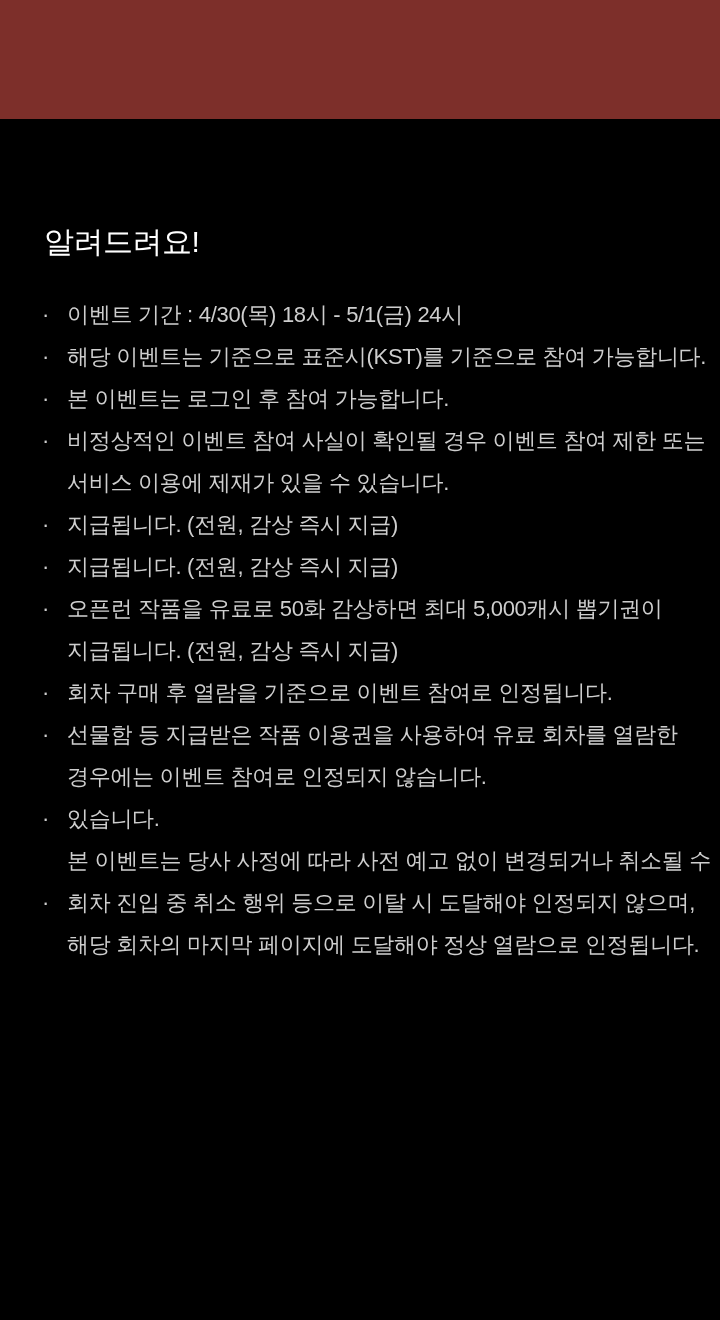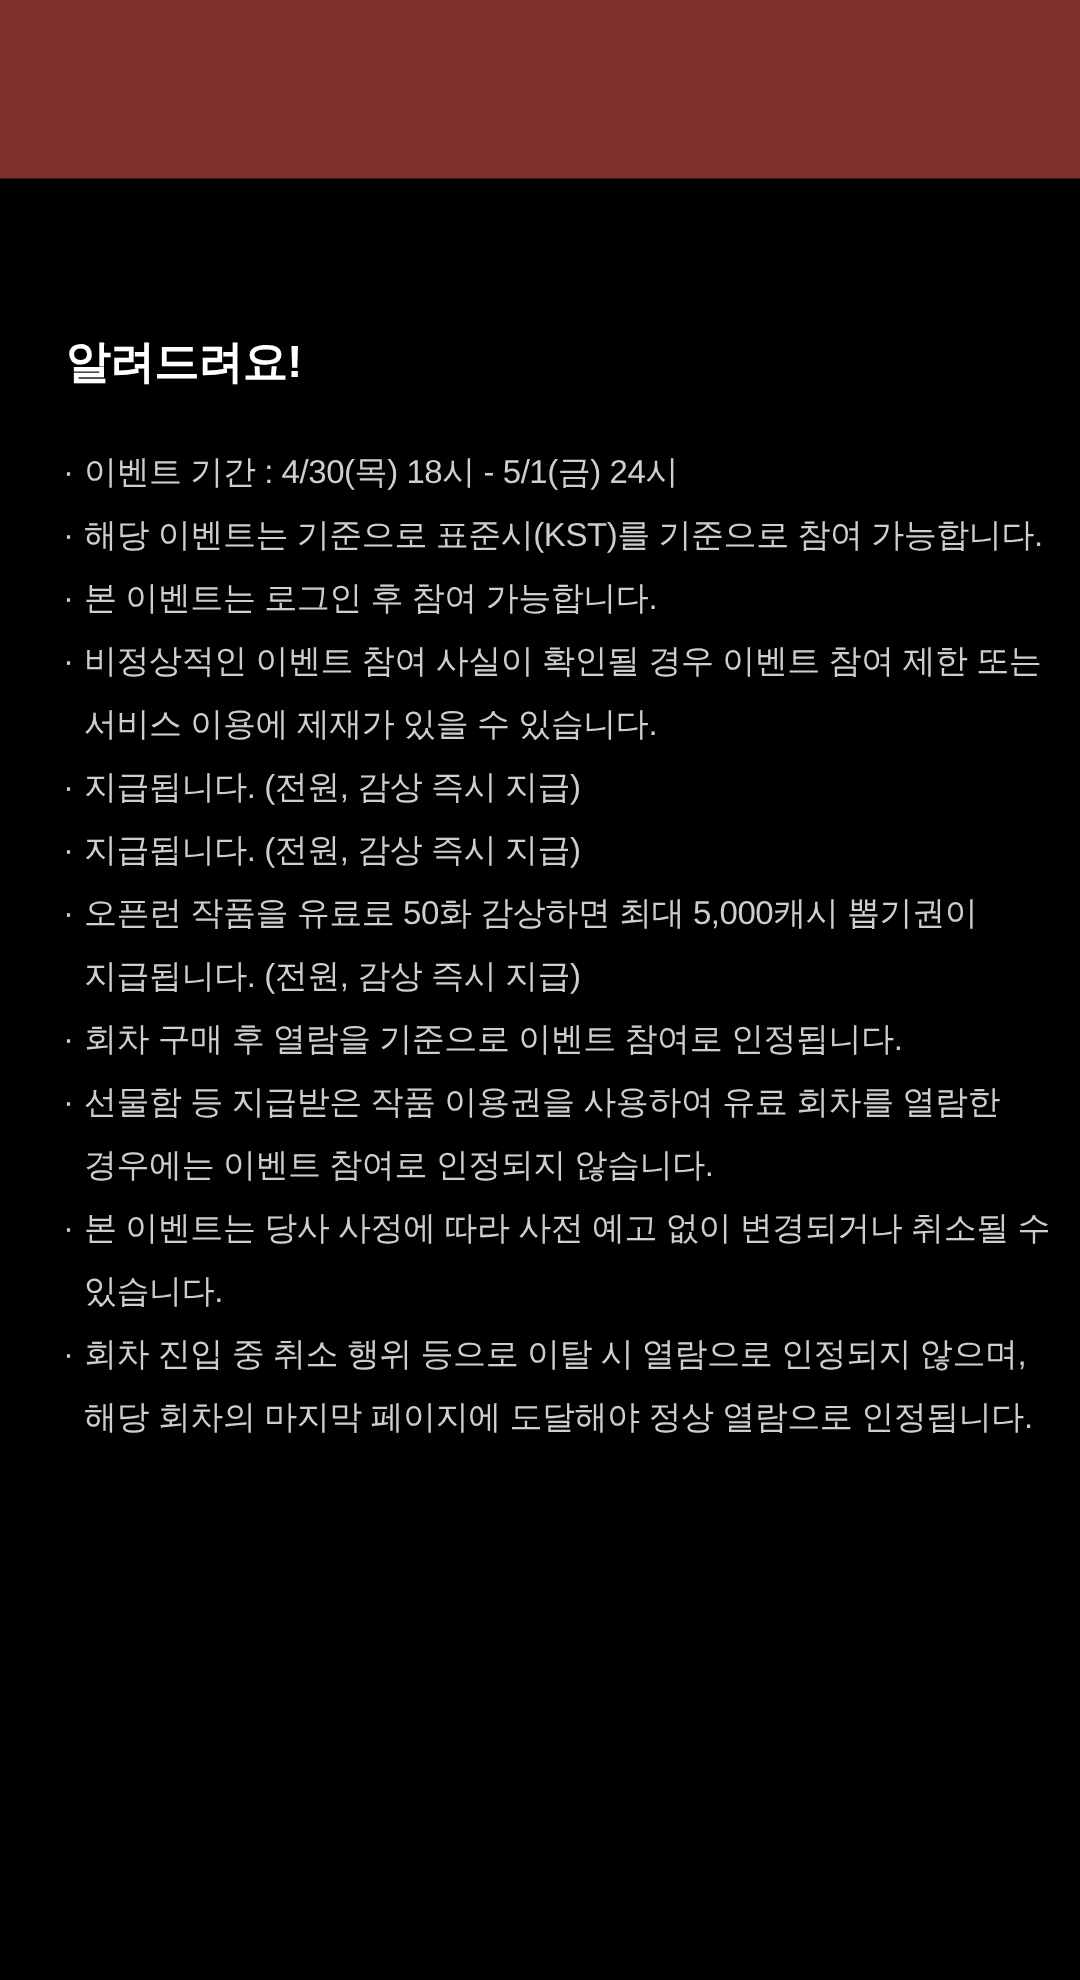--- a/index.html
+++ b/index.html
@@ -23,41 +23,42 @@
     background: var(--banner-red);
   }
   .content {
     padding: 0 40px 0 44px;
   }
   .notice-title {
     margin: 105px 0 34px 0;
     color: var(--heading-text);
     font-size: 30px;
     line-height: 36px;
-    font-weight: 700;
+    font-weight: 400;
     letter-spacing: -0.5px;
   }
   .notice-list {
     color: var(--body-text);
     font-size: 22px;
     line-height: 42px;
     letter-spacing: -0.3px;
   }
   .item {
     position: relative;
     padding-left: 12px;
   }
   .bullet {
     position: absolute;
     left: -2px;
     top: 0;
   }
   .line {
     display: block;
     white-space: nowrap;
+    margin-left: 11px;
   }
 </style>
 </head>
 <body>
 
 <div class="hero"></div>
 
 <div class="content">
   <h1 class="notice-title">알려드려요!</h1>
 
@@ -106,24 +107,24 @@
     </div>
 
     <div class="item">
       <span class="bullet">·</span>
       <span class="line">선물함 등 지급받은 작품 이용권을 사용하여 유료 회차를 열람한</span>
       <span class="line">경우에는 이벤트 참여로 인정되지 않습니다.</span>
     </div>
 
     <div class="item">
       <span class="bullet">·</span>
+      <span class="line">있습니다.</span>
       <span class="line">본 이벤트는 당사 사정에 따라 사전 예고 없이 변경되거나 취소될 수</span>
-      <span class="line">있습니다.</span>
     </div>
 
     <div class="item">
       <span class="bullet">·</span>
-      <span class="line">회차 진입 중 취소 행위 등으로 이탈 시 열람으로 인정되지 않으며,</span>
+      <span class="line">회차 진입 중 취소 행위 등으로 이탈 시 도달해야 인정되지 않으며,</span>
       <span class="line">해당 회차의 마지막 페이지에 도달해야 정상 열람으로 인정됩니다.</span>
     </div>
 
   </div>
 </div>
 
 </body></html>

